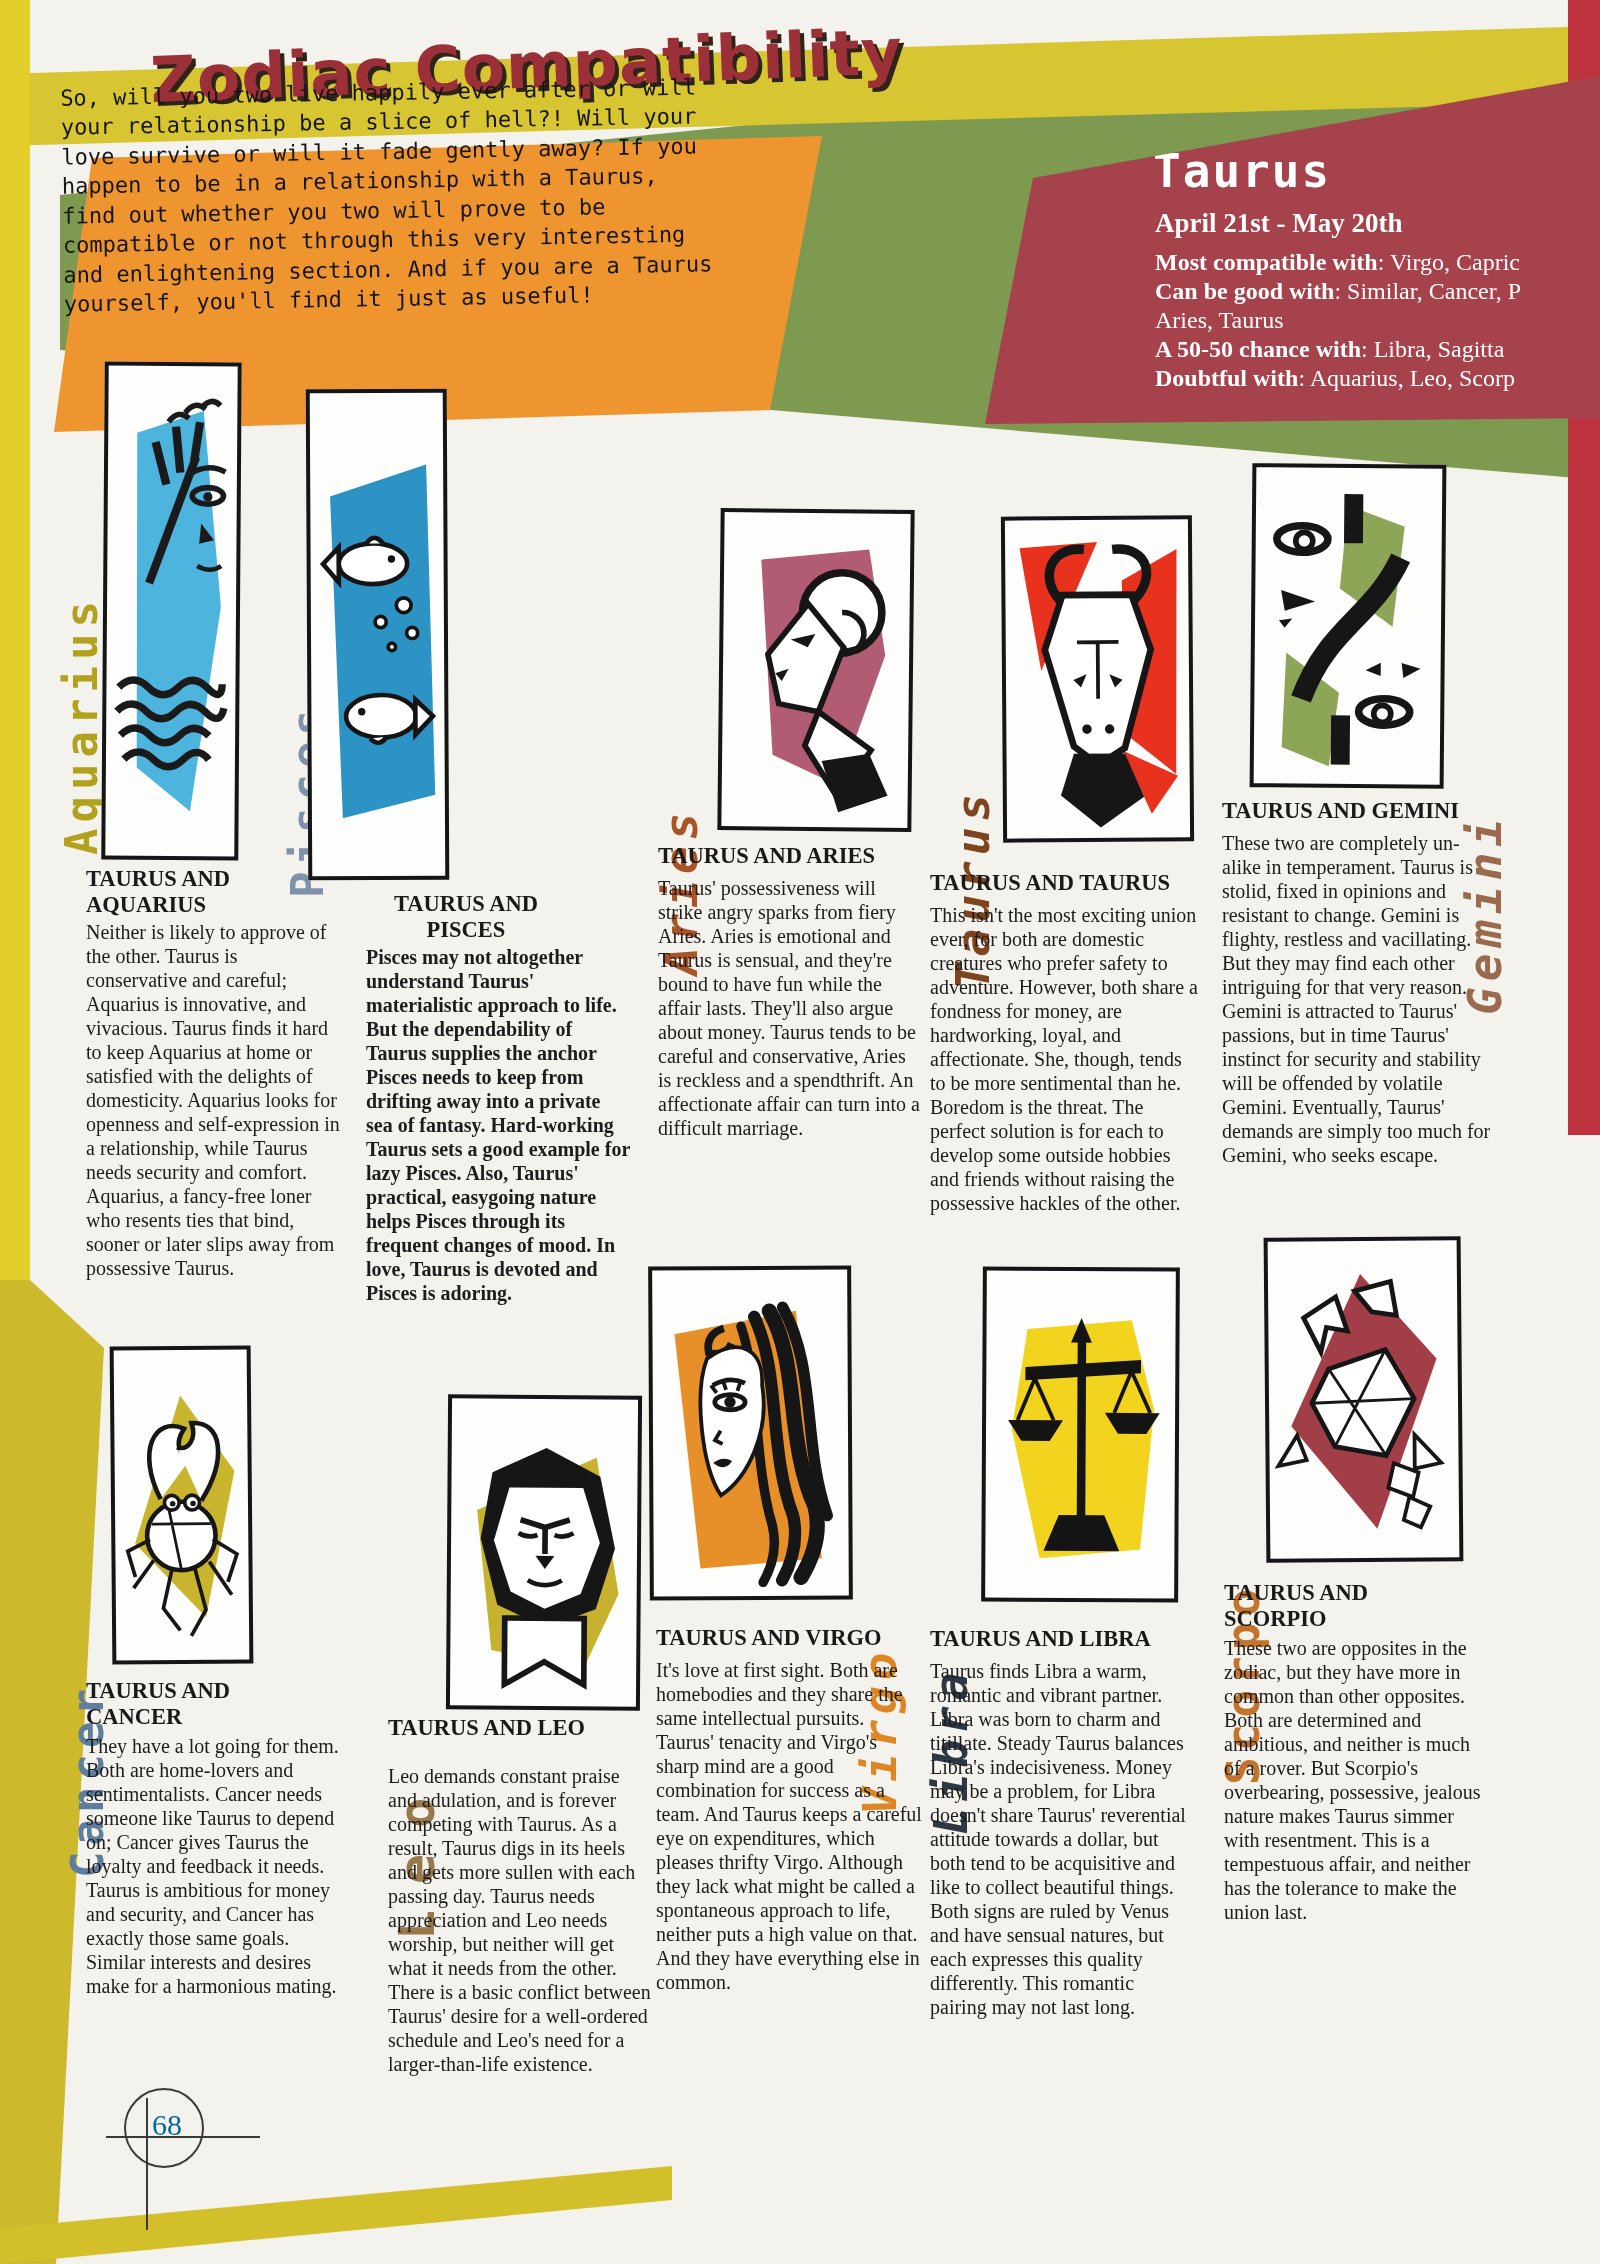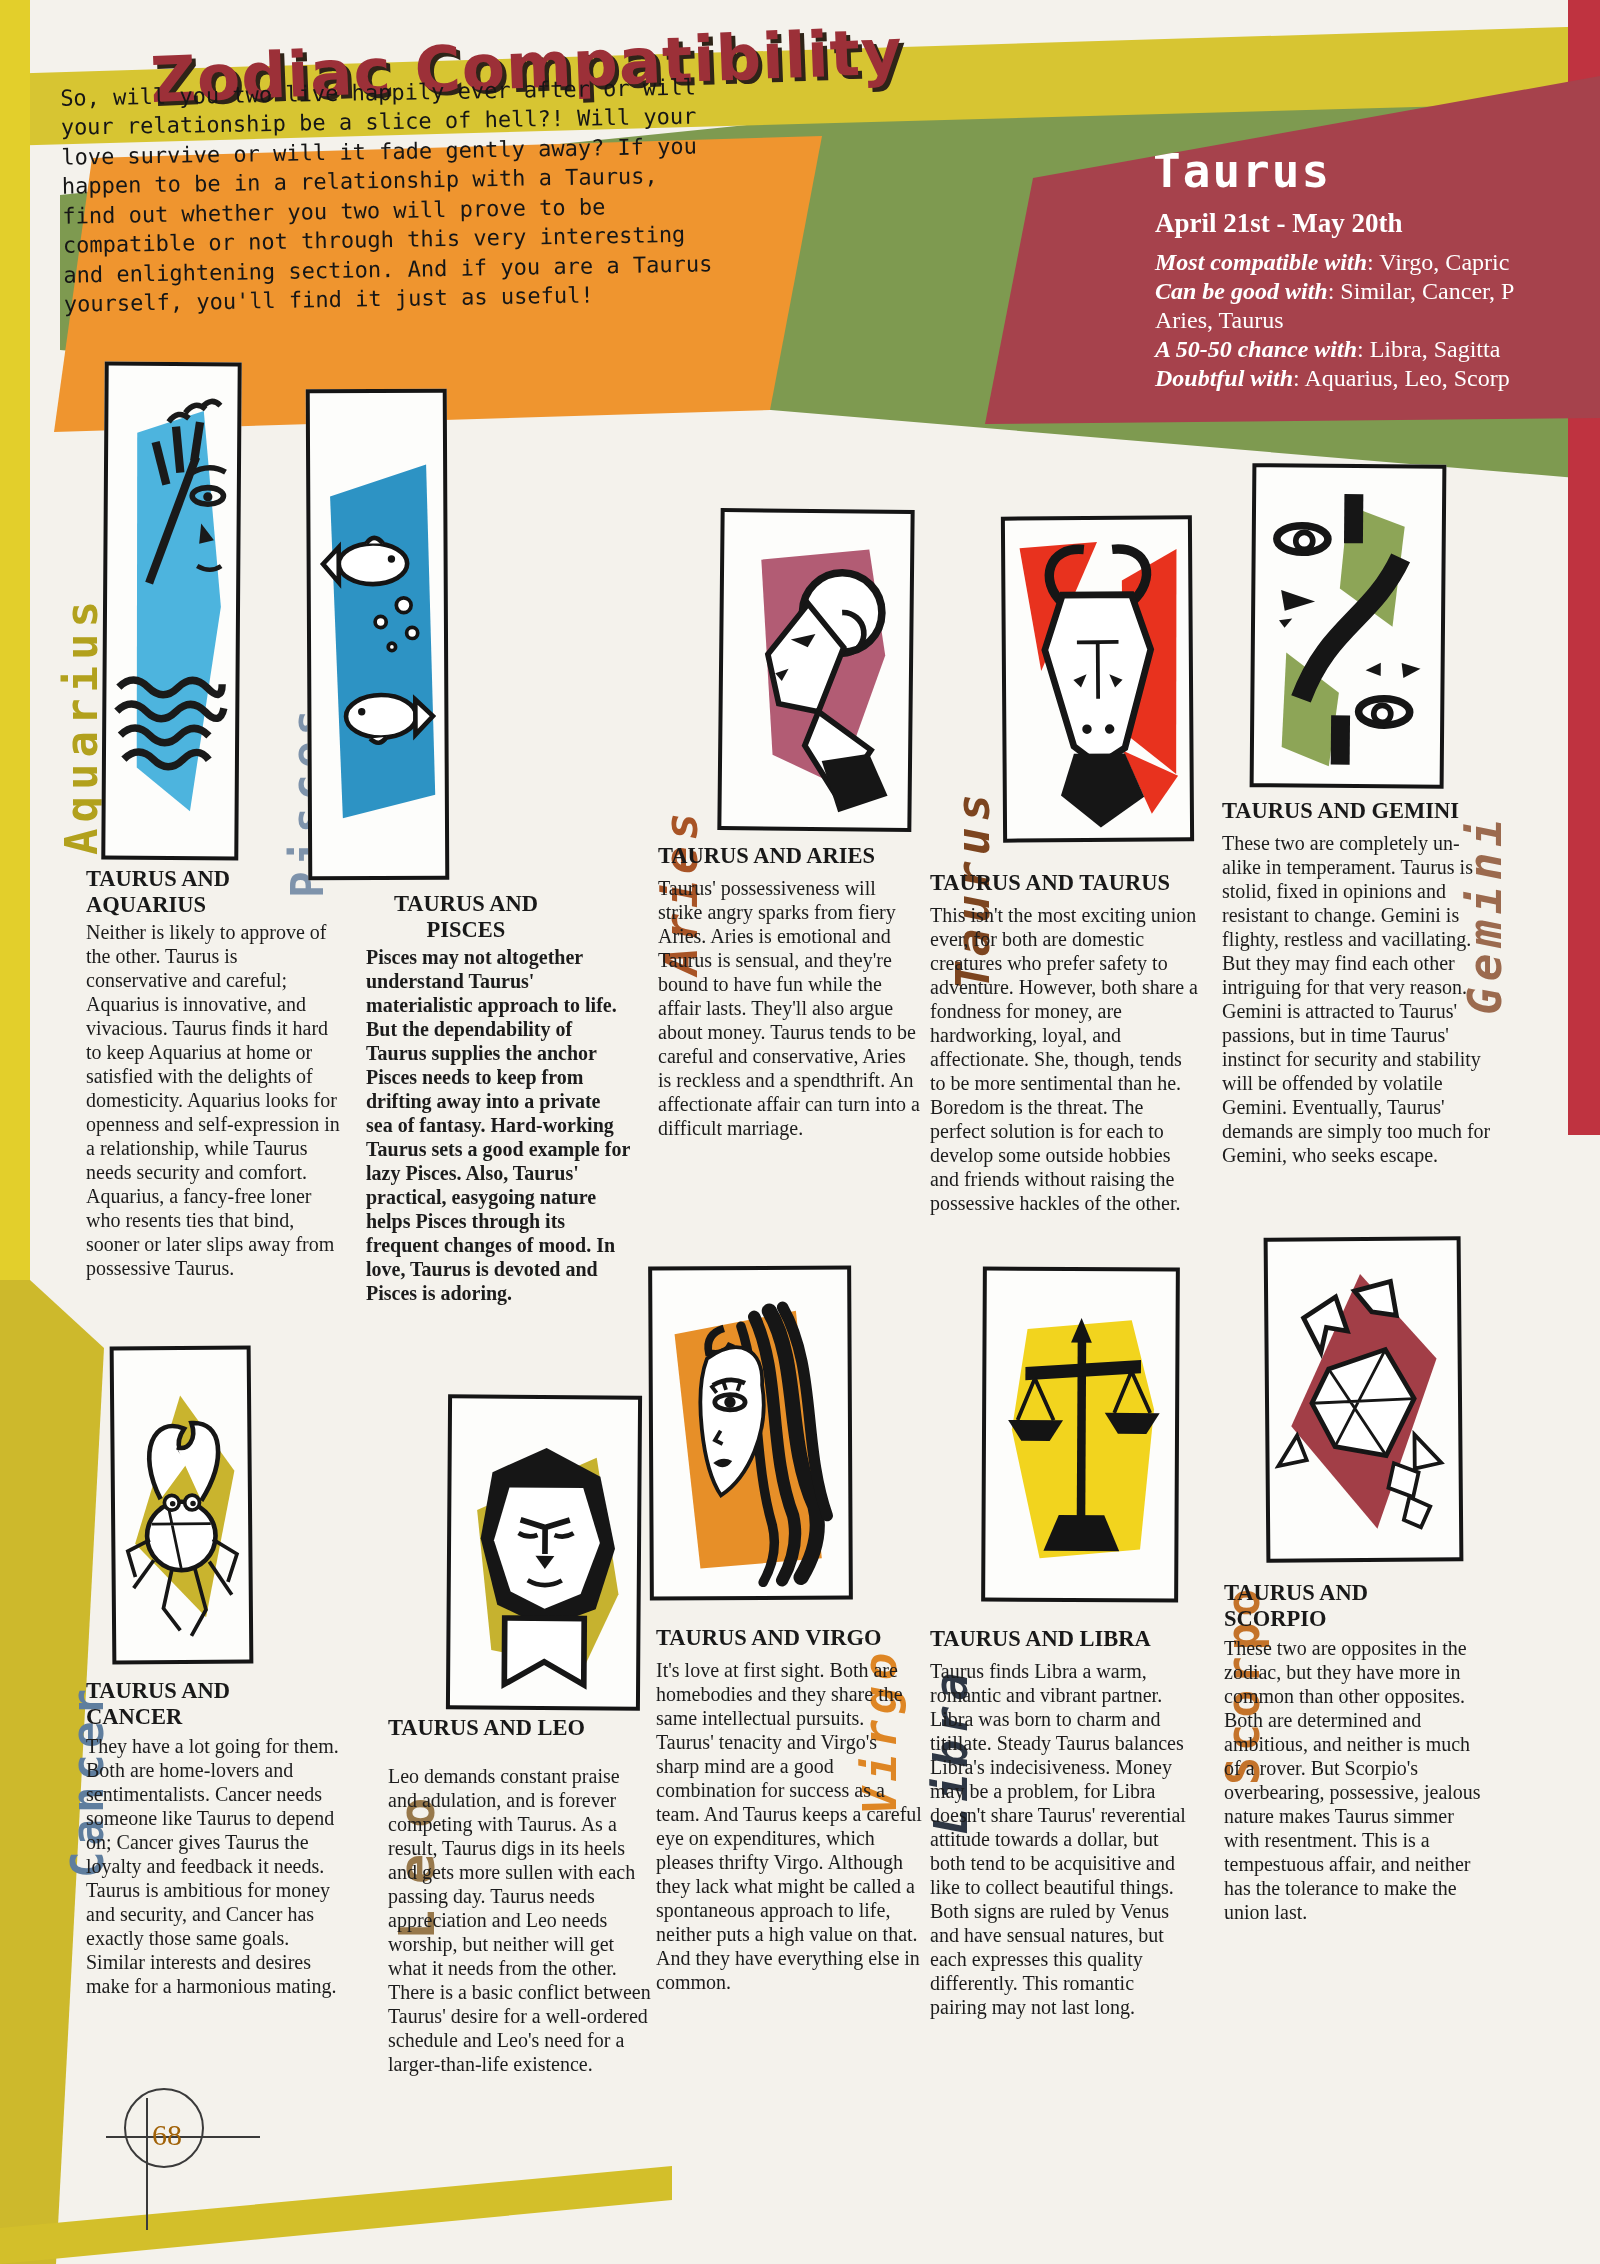--- a/index.html
+++ b/index.html
@@ -22,21 +22,21 @@
   #intro-text{position:absolute;left:62px;top:78px;width:652px;z-index:4;
     font-family:"DejaVu Sans Mono",monospace;font-size:22px;line-height:1.34;color:#161616;
     transform:rotate(-1deg);}
 
   #taurus-panel{position:absolute;left:975px;top:68px;width:625px;height:365px;z-index:3;
     background:#a6424c;clip-path:polygon(58px 110px,625px 8px,625px 350px,10px 356px);color:#fff;}
   #taurus-name{position:absolute;left:178px;top:76px;font-family:"DejaVu Sans Mono",monospace;
     font-weight:bold;font-size:46px;letter-spacing:2px;}
   #taurus-dates{position:absolute;left:180px;top:140px;font-size:27px;font-weight:bold;}
   #taurus-lines{position:absolute;left:180px;top:180px;width:460px;font-size:24px;line-height:29px;white-space:nowrap;}
-  #taurus-lines .cl b{font-style:italic;}
+  #taurus-lines .cl b{}
 
   .vlabel{position:absolute;z-index:4;writing-mode:vertical-rl;transform:rotate(180deg);
     font-family:"DejaVu Sans Mono",monospace;font-weight:bold;letter-spacing:6px;}
   .card{position:absolute;z-index:4;background:#fdfdfb;border:4px solid #151515;padding:5px;box-sizing:border-box;}
   .card svg{display:block;width:100%;height:100%;}
   .sec-heading{position:absolute;z-index:4;font-weight:bold;font-size:22.5px;line-height:1.15;color:#191919;}
   .sec-body{position:absolute;z-index:4;font-size:20px;line-height:24px;color:#1c1c1c;}
 
   
   #aq-label{left:56px;top:415px;height:440px;font-size:44px;color:#b2a11d;}
@@ -86,21 +86,21 @@
   
   #sc-label{left:1216px;top:1375px;height:410px;font-size:46px;color:#c4732a;}
   #sc-card{left:1265px;top:1237px;width:197px;height:325px;transform:rotate(-.5deg);}
   #sc-head{left:1224px;top:1580px;width:200px;}
   #sc-body{left:1224px;top:1636px;width:266px;}
 
   
   #foot-circle{position:absolute;left:124px;top:2088px;width:76px;height:76px;border:2px solid #3a3a3a;border-radius:50%;z-index:4;}
   #foot-hline{position:absolute;left:106px;top:2136px;width:154px;border-top:2px solid #3a3a3a;z-index:4;}
   #foot-vline{position:absolute;left:146px;top:2098px;height:132px;border-left:2px solid #3a3a3a;z-index:4;}
-  #page-number{position:absolute;left:152px;top:2108px;font-size:30px;color:#a16207;z-index:5;margin-top:10px;}
+  #page-number{position:absolute;left:152px;top:2108px;font-size:30px;color:#0369a1;z-index:5;}
 </style>
 </head>
 <body>
 
 <div id="page">
 
   <div class="band" id="band-green"></div>
   <div class="band" id="band-yellow"></div>
   <div id="stripe-left"></div>
   <div class="band" id="stripe-left-olive"></div>

